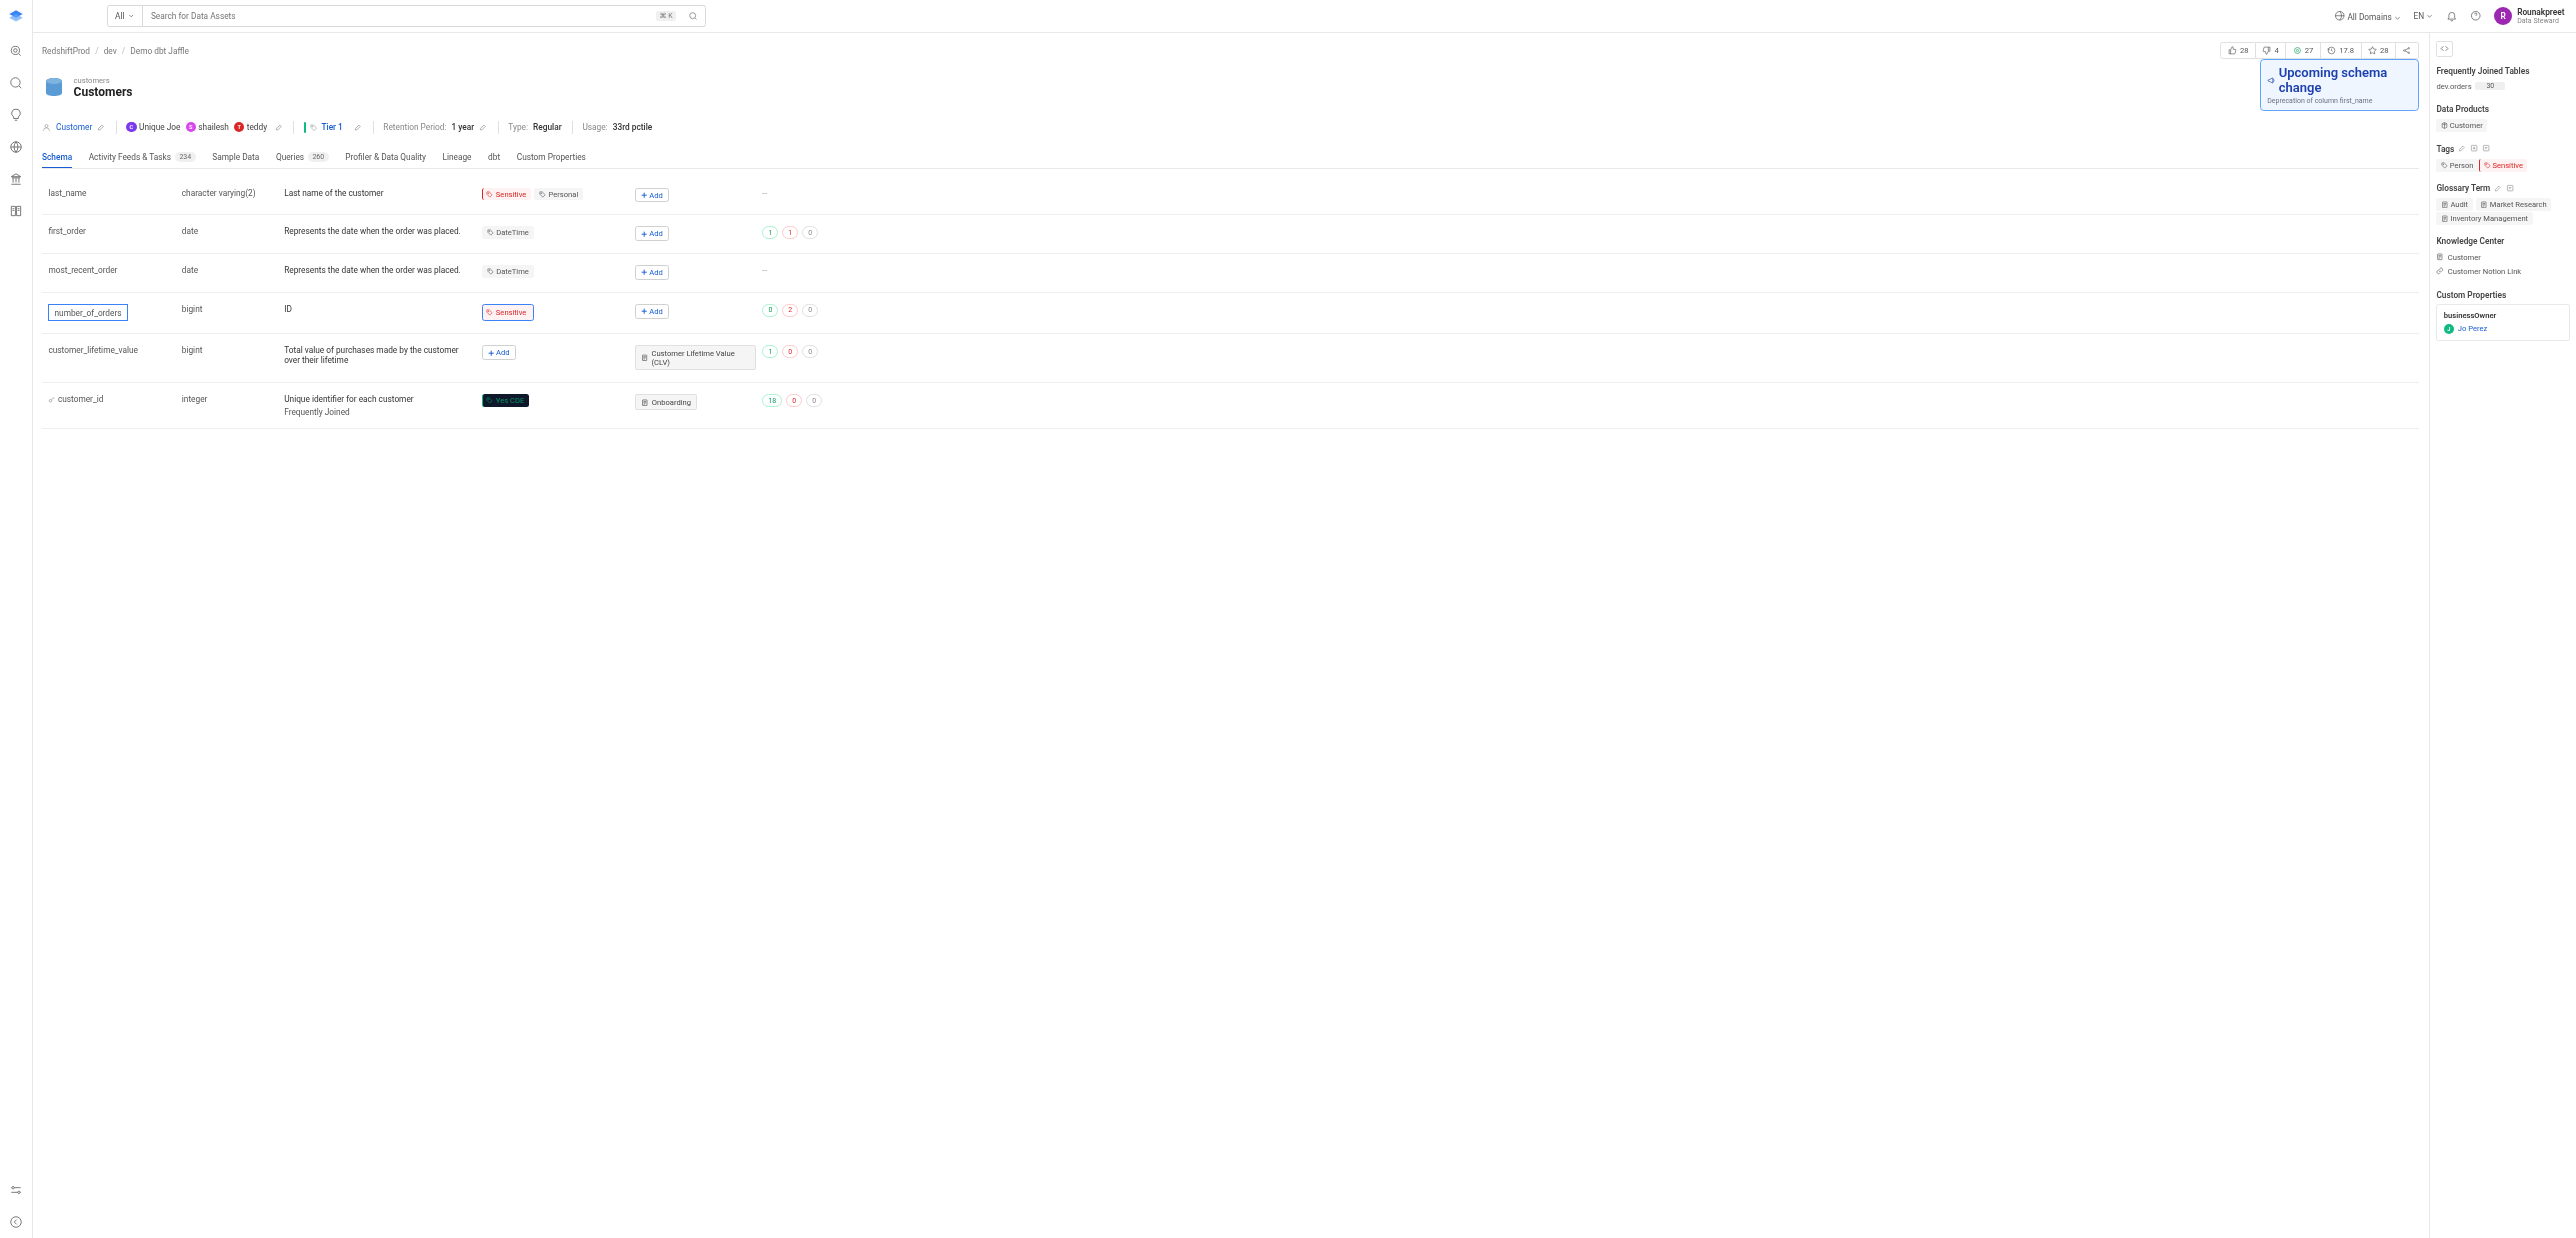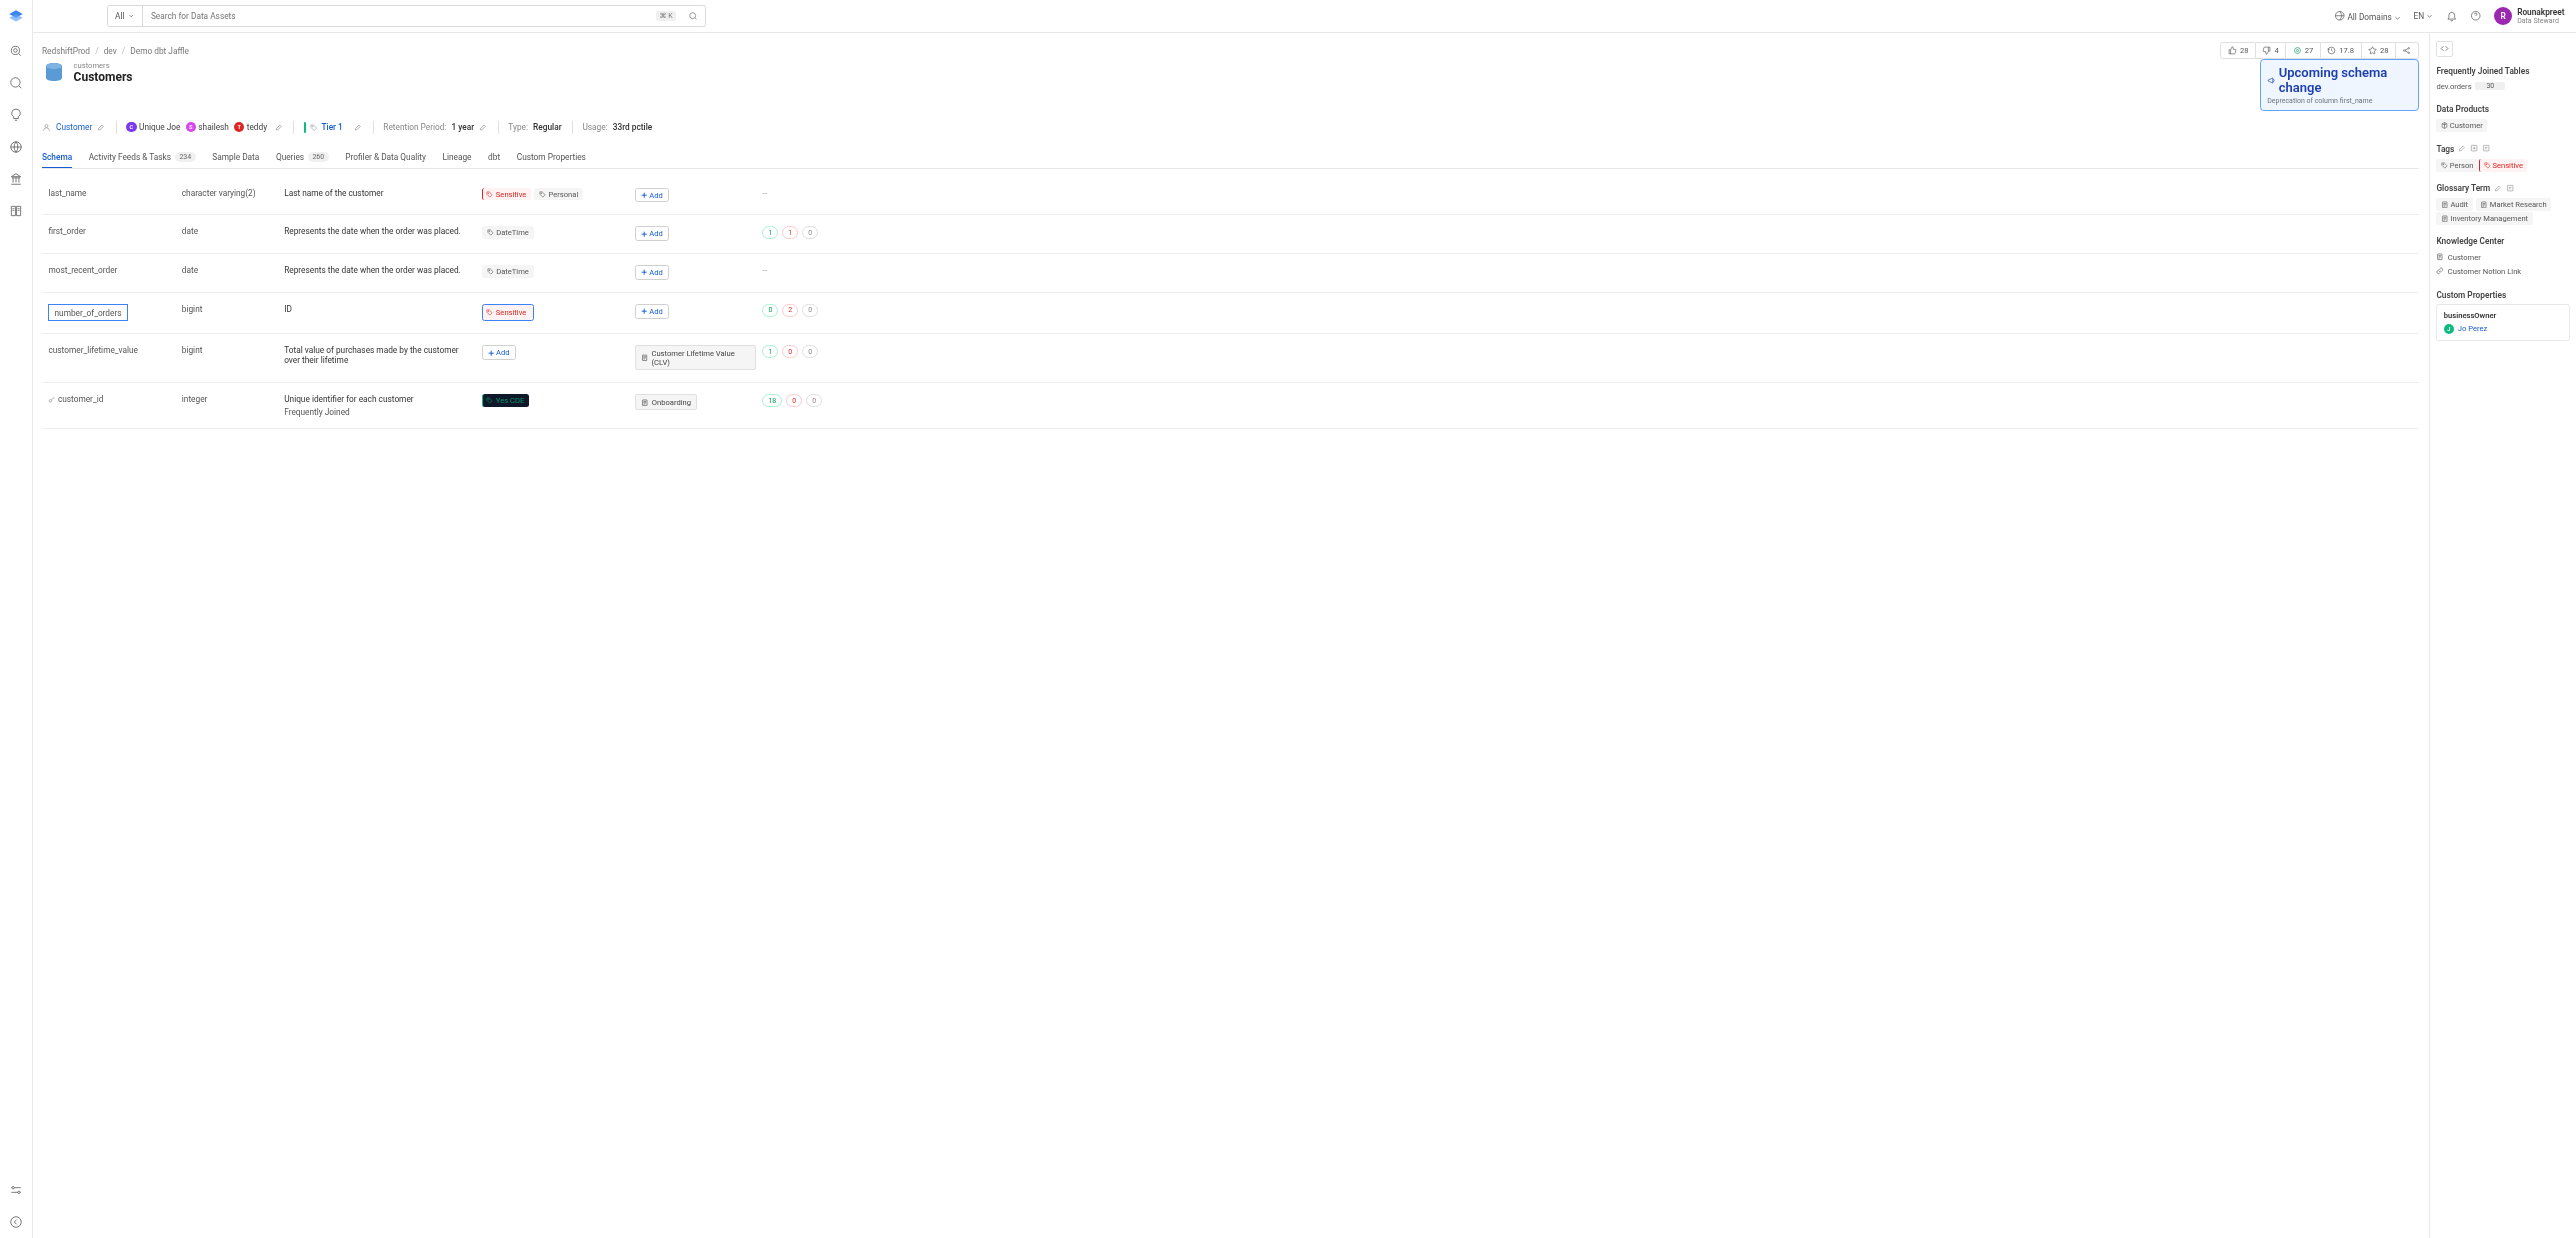--- a/index.html
+++ b/index.html
@@ -44,21 +44,21 @@
 .breadcrumb span.sep { color: #bbb; }
 .crumb-link { cursor: pointer; }
 .stat-row { margin-left: auto; display: flex; align-items: center; gap: 0; }
 .stat-chip { display: flex; align-items: center; gap: 3.2px; padding: 3.2px 6.4px; border: 0.6px solid #e0e0e0; font-size: 7.6px; color: #555; cursor: pointer; }
 .stat-chip:first-child { border-radius: 2.5px 0 0 2.5px; }
 .stat-chip + .stat-chip { border-left: none; }
 .stat-chip .sicon { width: 9px; height: 9px; }
 .green { color: #0a9d58; }
 
 
-.title-row { display: flex; align-items: center; gap: 7.6px; margin-top: 1px; }
+.title-row { display: flex; align-items: center; gap: 7.6px; margin-top: 16px; }
 .entity-icon { width: 24px; height: 24px; color: #3a7cc7; }
 .title-texts { display: flex; flex-direction: column; }
 .title-sub { color: #888; font-size: 7.6px; }
 .title-main { font-size: 12px; font-weight: 700; color: #222; }
 
 
 .meta-row { display: flex; align-items: center; gap: 7.6px; margin-top: 10.2px; flex-wrap: wrap; }
 .meta-seg { display: flex; align-items: center; gap: 5.1px; }
 .meta-sep { width: 0.6px; height: 12.7px; background: #e0e0e0; margin: 0 2.5px; }
 .owner-link { color: #175cd3; cursor: pointer; display: flex; align-items: center; gap: 3.2px; }

